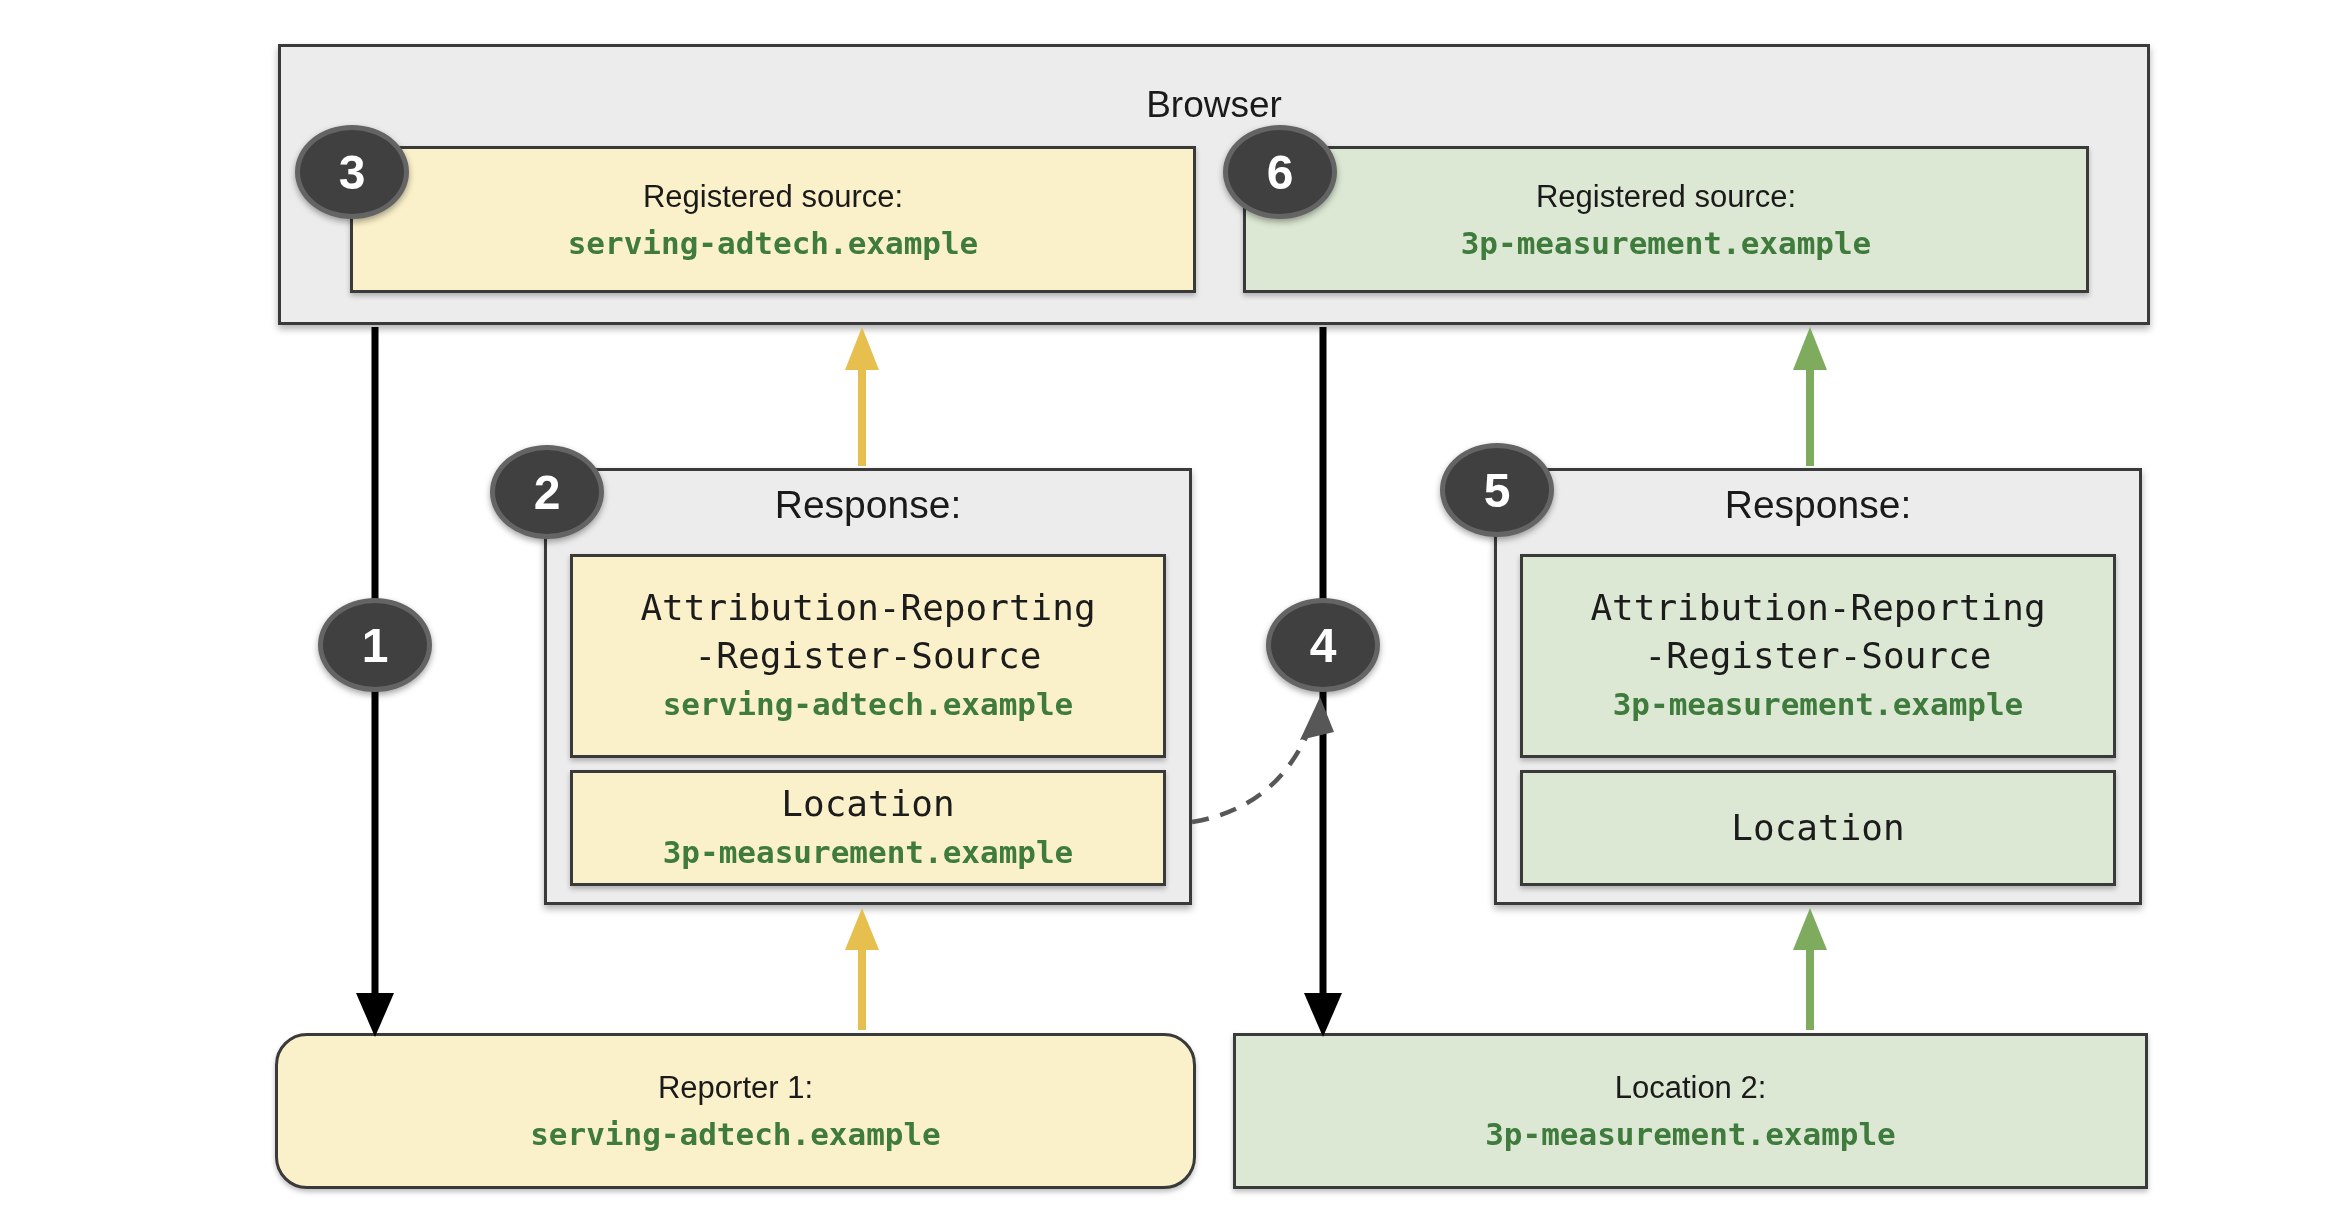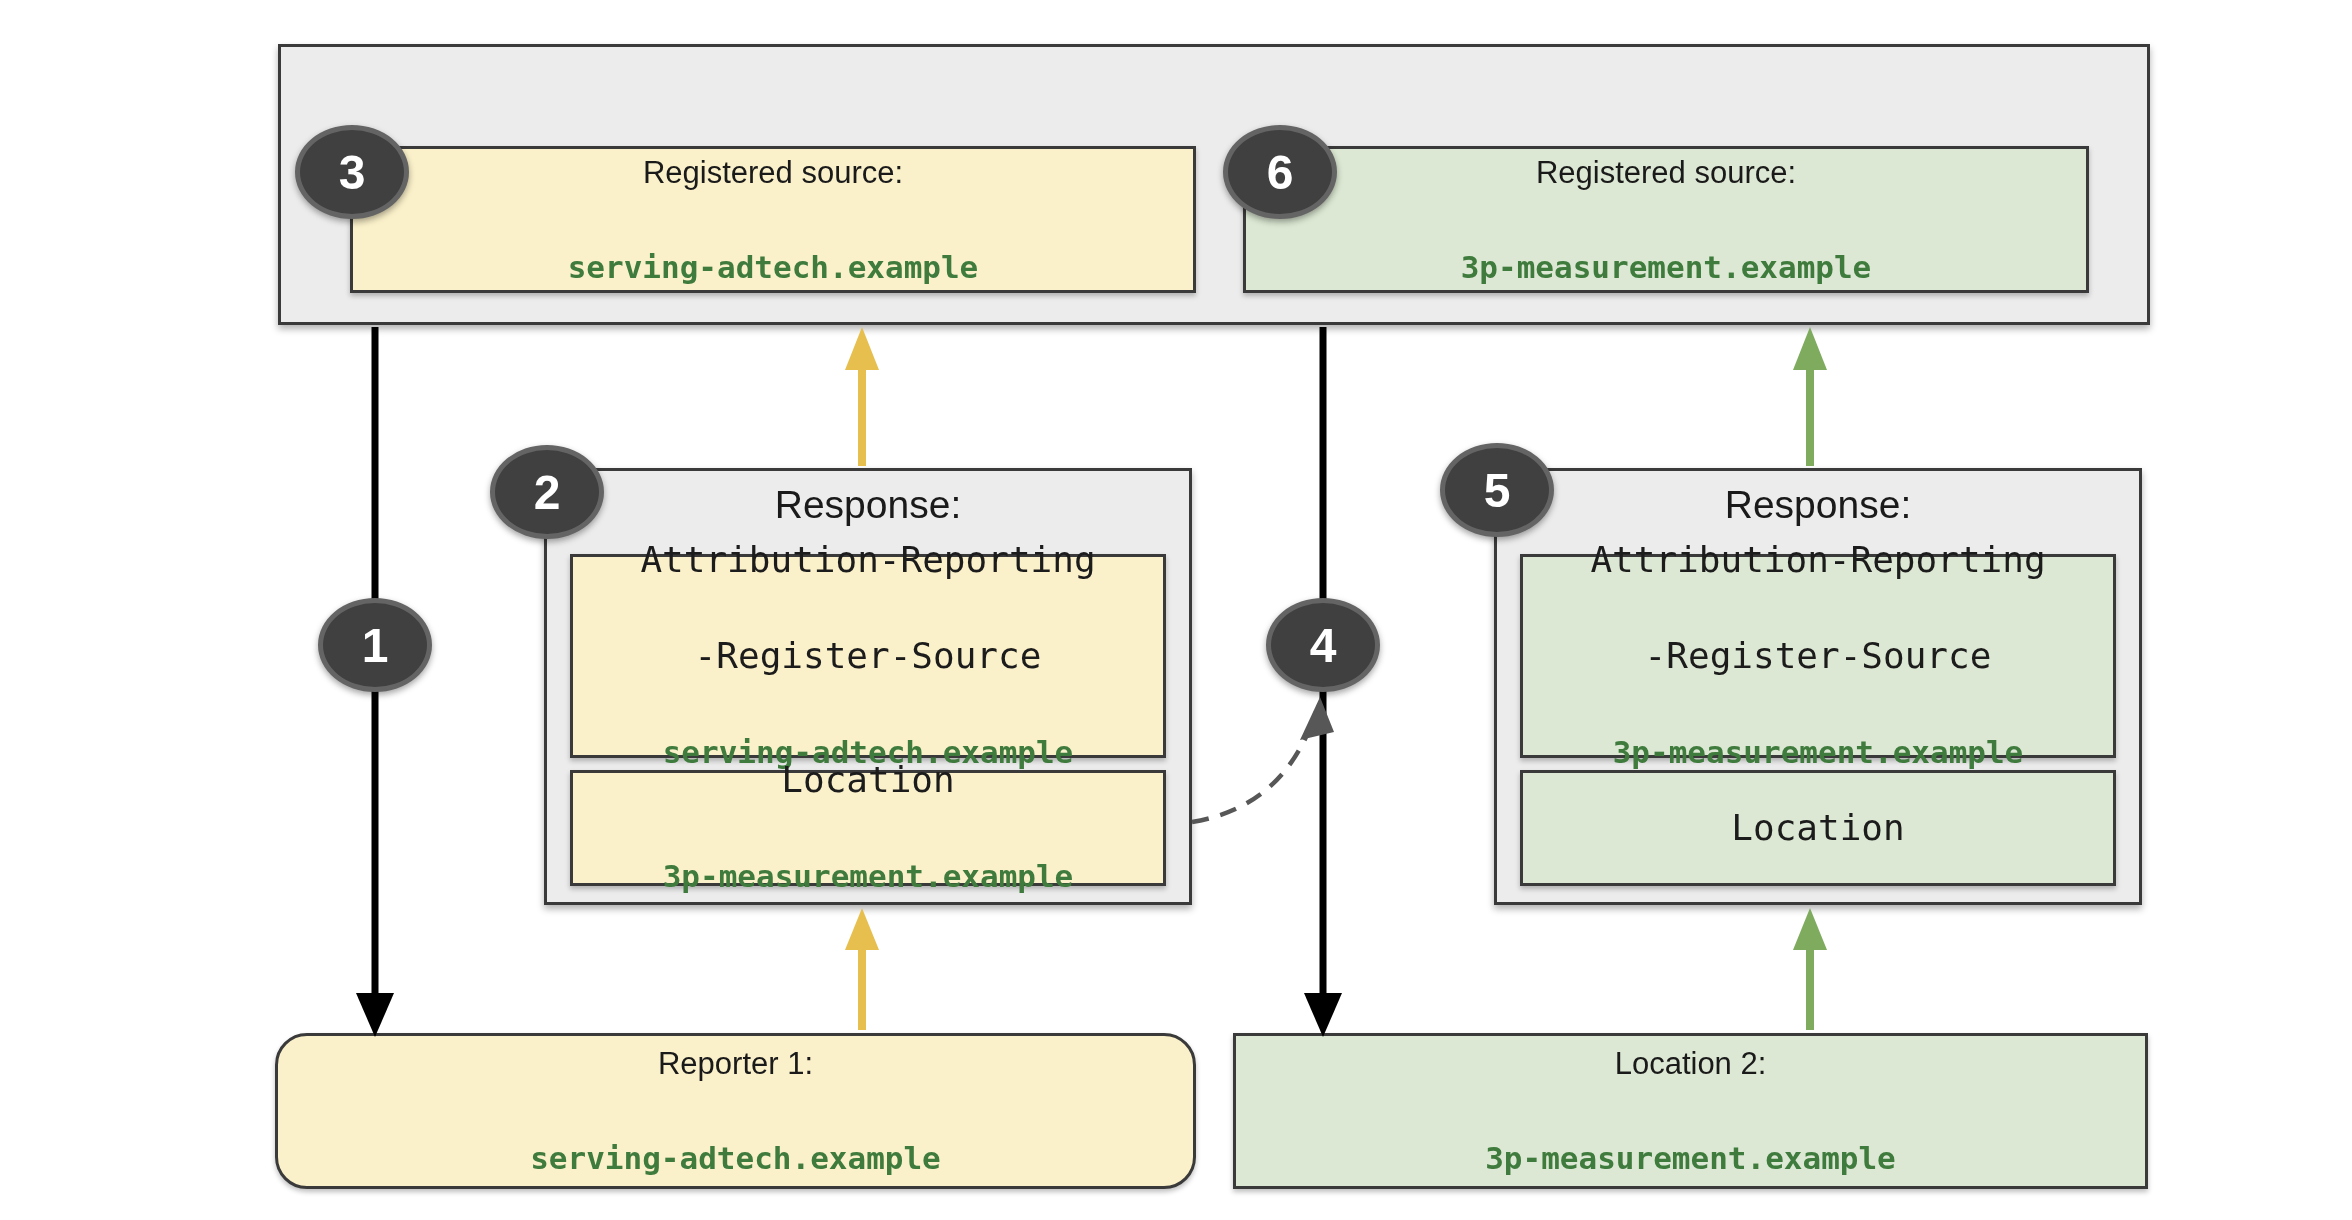--- a/index.html
+++ b/index.html
@@ -6,21 +6,21 @@
   html, body { width: 2352px; height: 1220px; background: #ffffff; }
   .canvas { position: relative; width: 2352px; height: 1220px; background: #ffffff; overflow: hidden;
             font-family: "Liberation Sans", sans-serif; }
   .sans { font-family: "Liberation Sans", sans-serif; }
   .mono { font-family: "DejaVu Sans Mono", monospace; }
 
   .panel { position: absolute; background: #ECECEC; border: 3px solid #3A3A3A;
            box-shadow: 0 4px 7px rgba(0,0,0,.30); z-index: 1; }
   .fillbox { position: absolute; border: 3px solid #3A3A3A; display: flex; flex-direction: column;
              align-items: center; justify-content: center; text-align: center;
-             box-shadow: 0 3px 5px rgba(0,0,0,.25); gap: 48px; }
+             box-shadow: 0 3px 5px rgba(0,0,0,.25); }
   .yellow { background: #FAF0C9; }
   .green  { background: #DCE8D3; }
 
   .browser-title { position: absolute; top: 36px; left: 0; width: 100%; text-align: center;
                    font-size: 37px; line-height: 44px; color: #1A1A1A; }
   .resp-title { position: absolute; top: 12px; left: 0; width: 100%; text-align: center;
                 font-size: 39px; line-height: 44px; color: #1A1A1A; }
 
   .black-label { font-size: 31px; line-height: 46px; color: #1A1A1A; }
   .domain { font-size: 31px; line-height: 46px; font-weight: bold; color: #3E7B3C; }
@@ -67,20 +67,21 @@
       <line x1="1810" y1="1030" x2="1810" y2="948" stroke="#7EAB5E" stroke-width="8"></line>
       <polygon points="1810,908 1793,950 1827,950" fill="#7EAB5E"></polygon>
     </g>
     <g>
       <path d="M1192,822 C1252,812 1294,778 1316,712" fill="none" stroke="#575757" stroke-width="4.5" stroke-dasharray="17 12"></path>
       <polygon points="1320,697 1300,740 1334,732" fill="#575757"></polygon>
     </g>
   </svg>
 
   <div class="panel" style="left:278px; top:44px; width:1872px; height:281px;">
+    <div class="browser-title sans">Browser</div>
 
     <div class="fillbox yellow" style="left:69px; top:99px; width:846px; height:147px;">
       <div class="sans black-label">Registered source:</div>
       <div class="mono domain">serving-adtech.example</div>
     </div>
 
     <div class="fillbox green" style="left:962px; top:99px; width:846px; height:147px;">
       <div class="sans black-label">Registered source:</div>
       <div class="mono domain">3p-measurement.example</div>
     </div>

